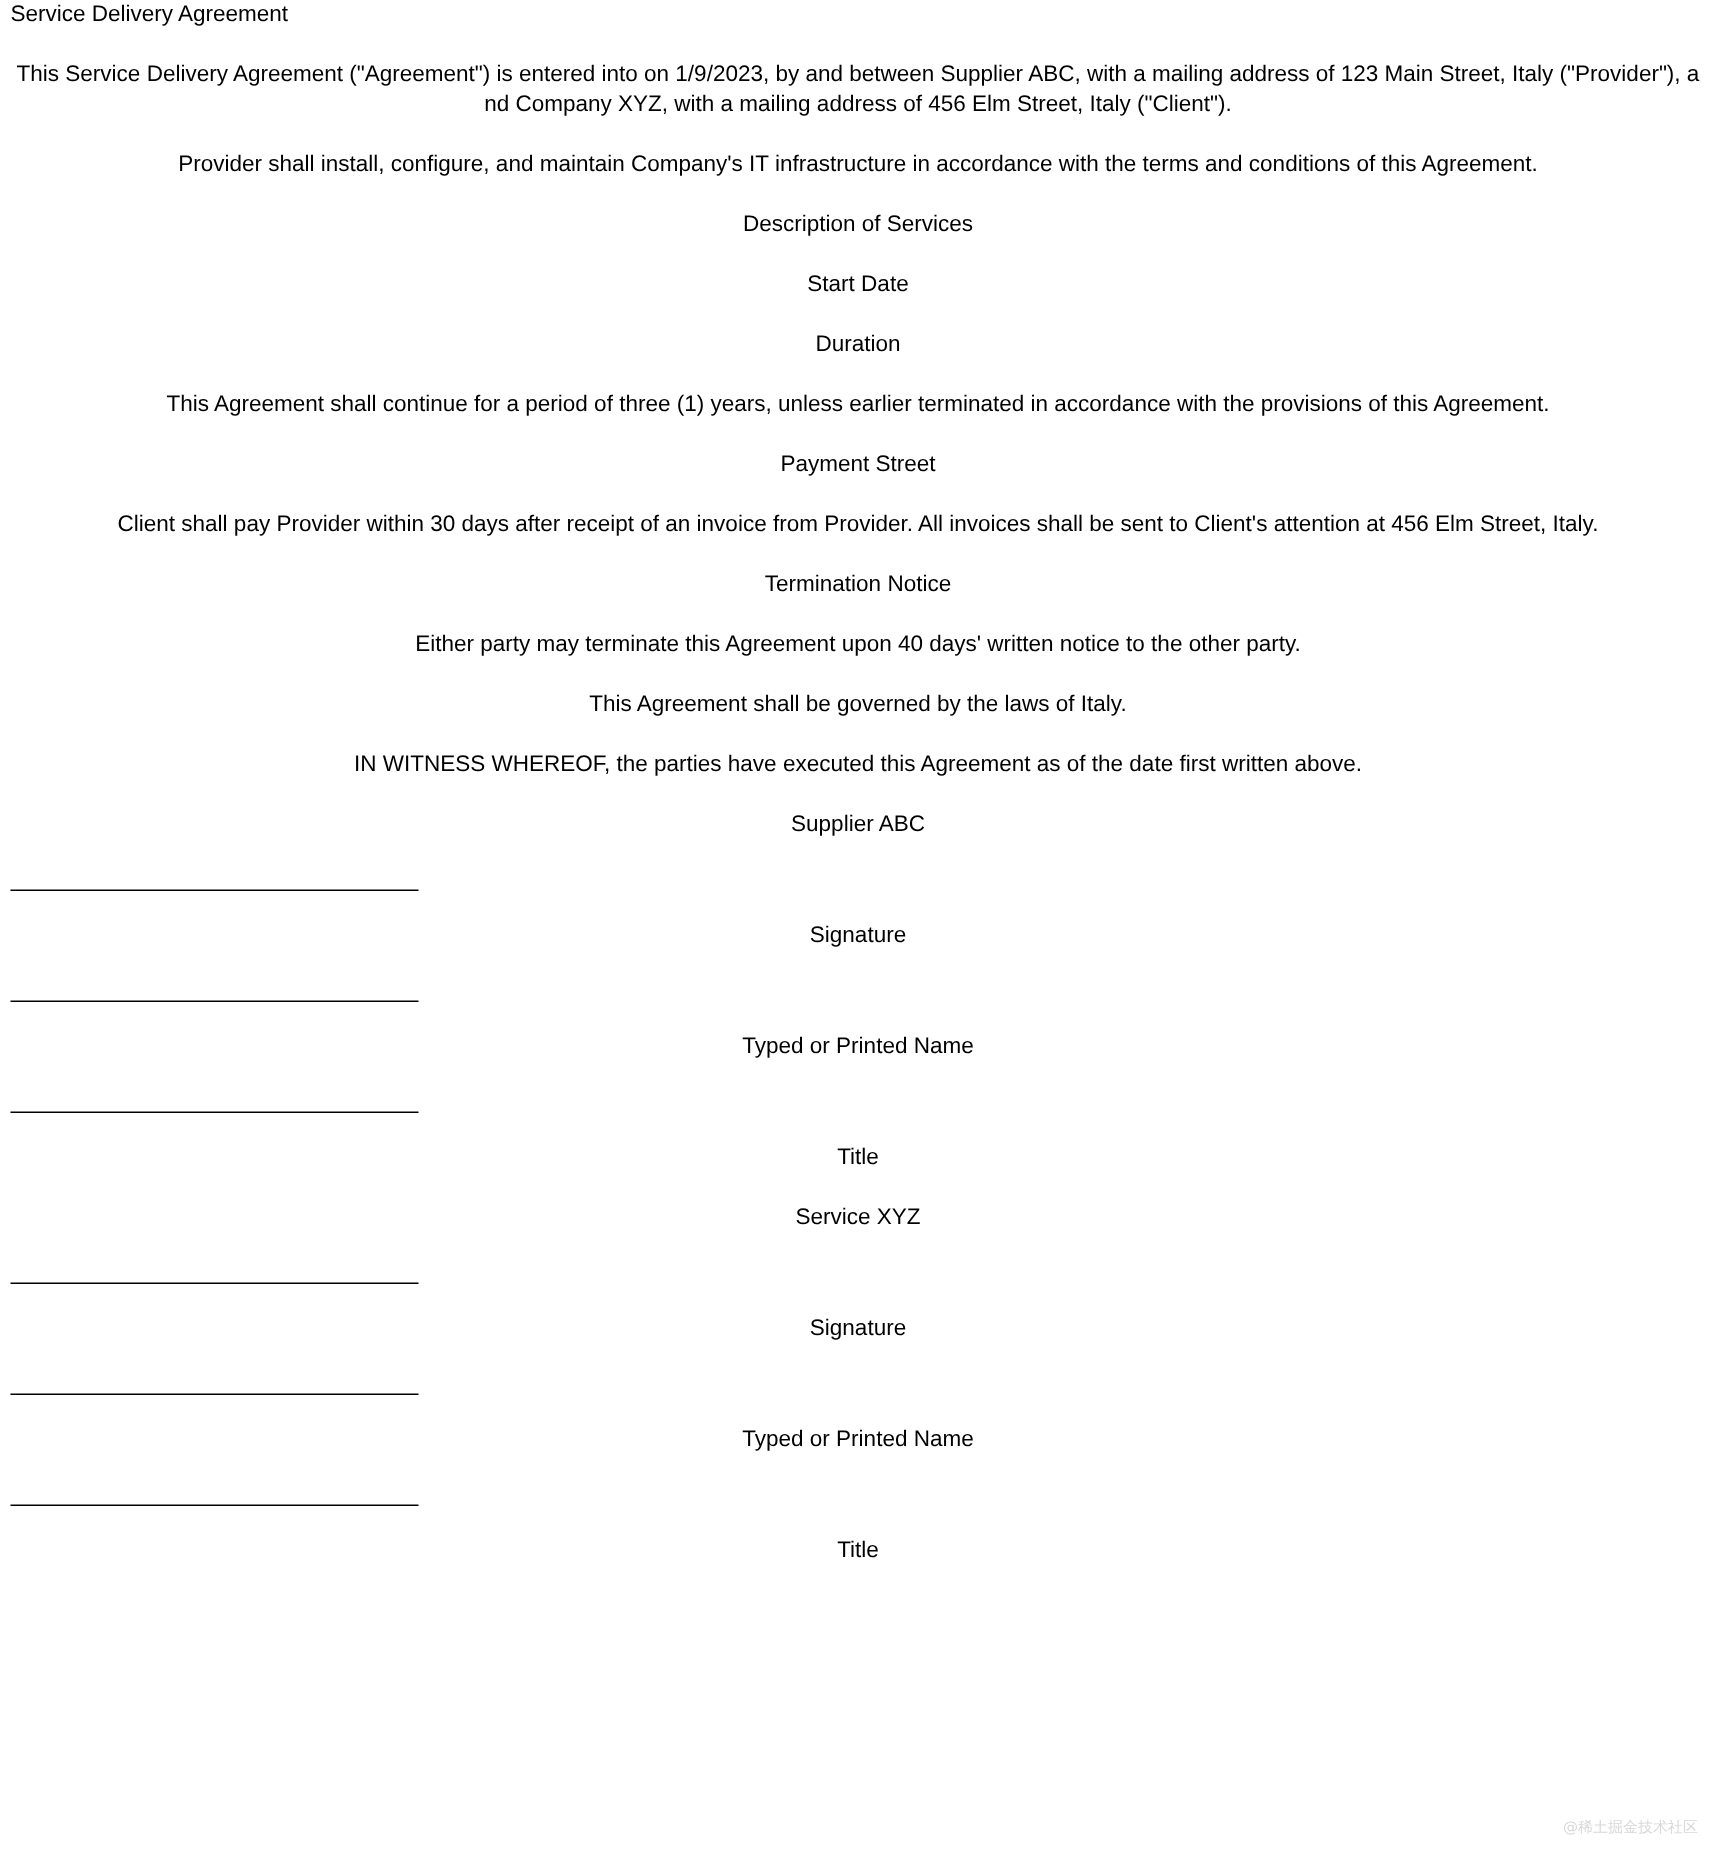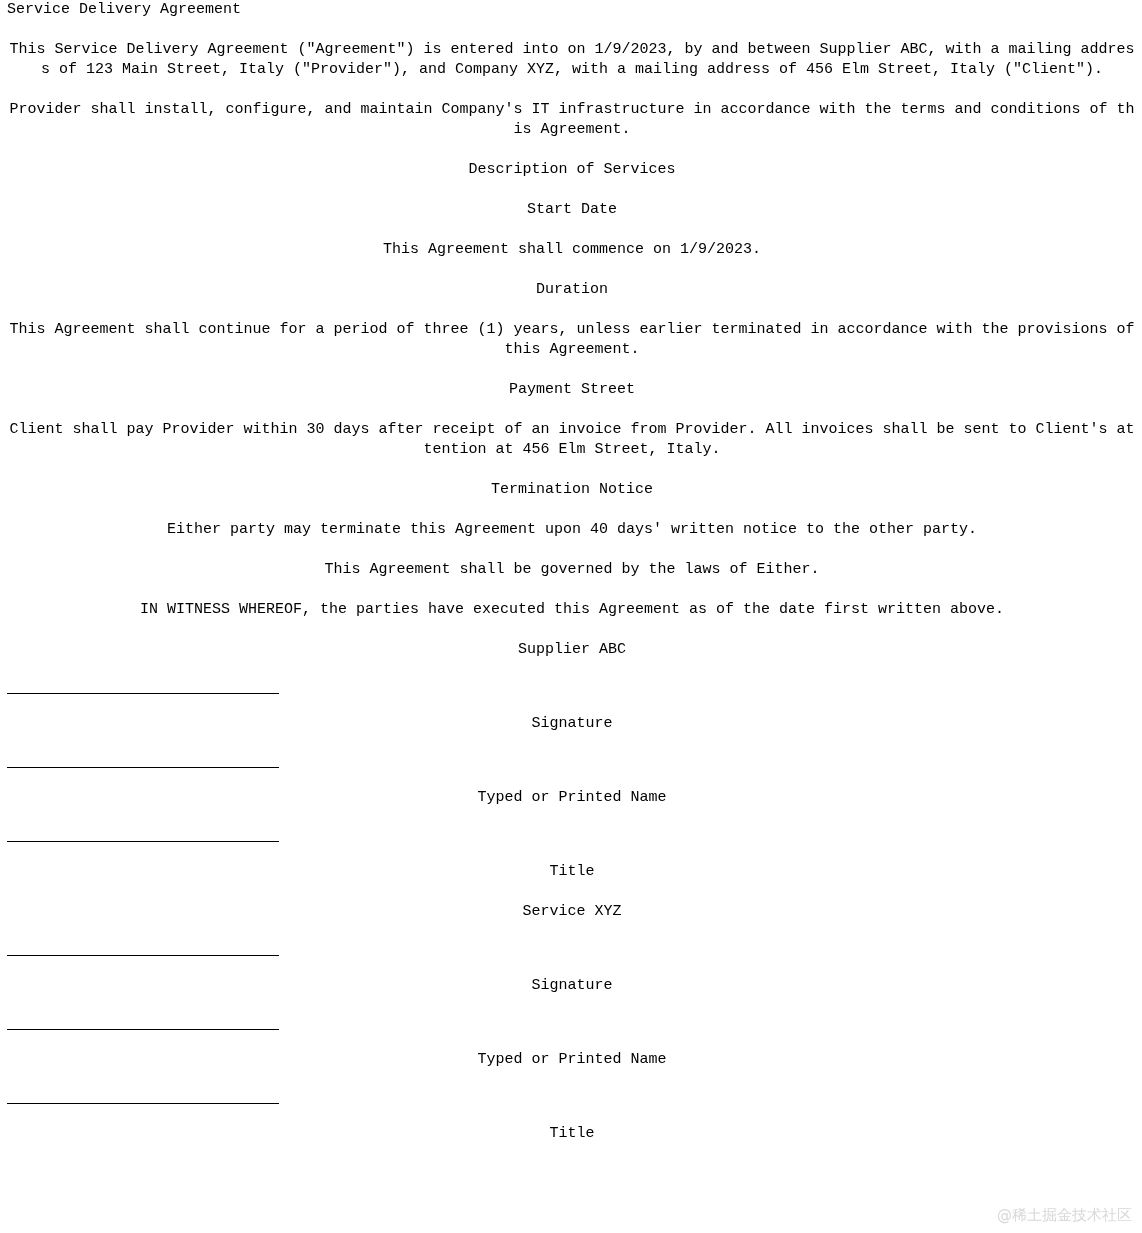--- a/index.html
+++ b/index.html
@@ -17,21 +17,21 @@
   }
 
   #doc {
     position: absolute;
     left: 7px;
     top: 0px;
     width: 1130px;
   }
 
   .para {
-    font-family: Liberation Mono, monospace;
+    font-family: Liberation Sans, sans-serif;
     font-size: 15px;
     line-height: 20px;
     color: #000000;
     margin: 0;
     white-space: pre-wrap;
     word-break: break-all;
     overflow-wrap: anywhere;
     letter-spacing: 0px;
   }
 
@@ -66,21 +66,21 @@
   }
   .sig-label {
     margin-top: 14px;
   }
 
   #watermark {
     position: absolute;
     right: 10px;
     bottom: 8px;
     font-family: "DejaVu Sans", sans-serif;
-    font-size: 15px;
+    font-size: 10px;
     color: #d8d8d8;
     white-space: nowrap;
     user-select: none;
   }
 </style>
 </head>
 <body>
 
 <div id="doc">
 
@@ -95,23 +95,20 @@
   <div class="block">
     <div class="para">Provider shall install, configure, and maintain Company's IT infrastructure in accordance with the terms and conditions of this Agreement.</div>
   </div>
   <div class="block">
     <div class="para">Description of Services</div>
   </div>
 
   <div class="block">
     <div class="para">Start Date</div>
   </div>
-  <div class="block">
-    <div class="para">This Agreement shall commence on 1/9/2023.</div>
-  </div>
 
   <div class="block">
     <div class="para">Duration</div>
   </div>
   <div class="block">
     <div class="para">This Agreement shall continue for a period of three (1) years, unless earlier terminated in accordance with the provisions of this Agreement.</div>
   </div>
 
   <div class="block">
     <div class="para">Payment Street</div>
@@ -121,21 +118,21 @@
   </div>
 
   <div class="block">
     <div class="para">Termination Notice</div>
   </div>
   <div class="block">
     <div class="para">Either party may terminate this Agreement upon 40 days' written notice to the other party.</div>
   </div>
 
   <div class="block">
-    <div class="para">This Agreement shall be governed by the laws of Either.</div>
+    <div class="para">This Agreement shall be governed by the laws of Italy.</div>
   </div>
 
   <div class="block">
     <div class="para">IN WITNESS WHEREOF, the parties have executed this Agreement as of the date first written above.</div>
   </div>
 
   <div class="block sig-party">
     <div class="para">Supplier ABC</div>
 
     <div class="sig-rule-wrap">

